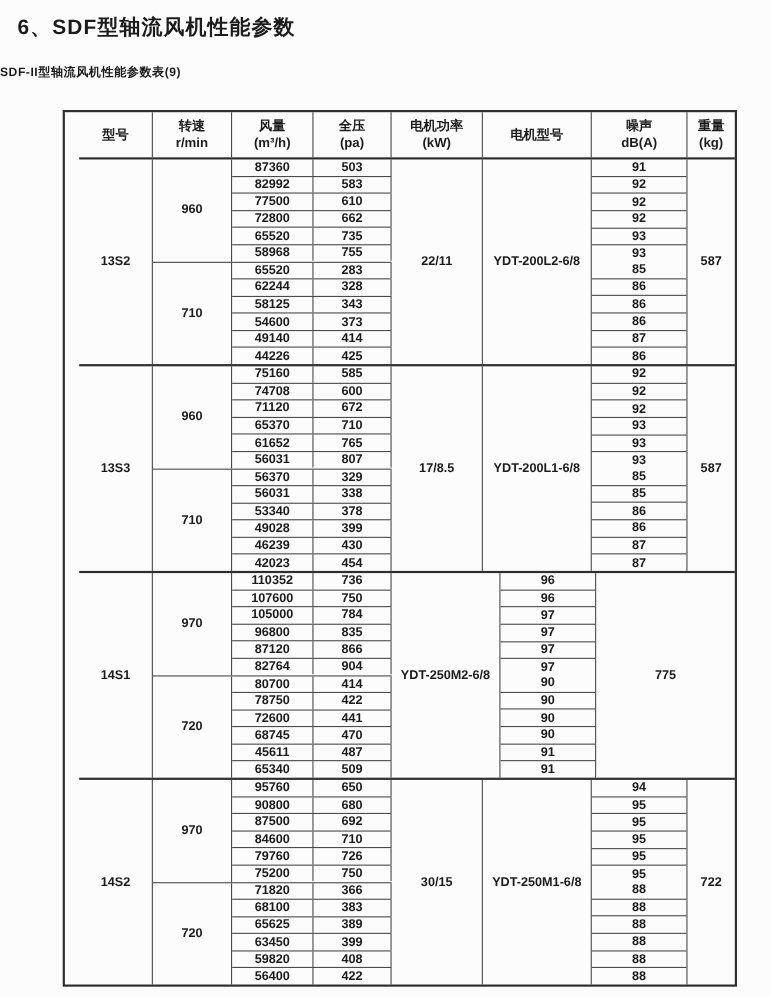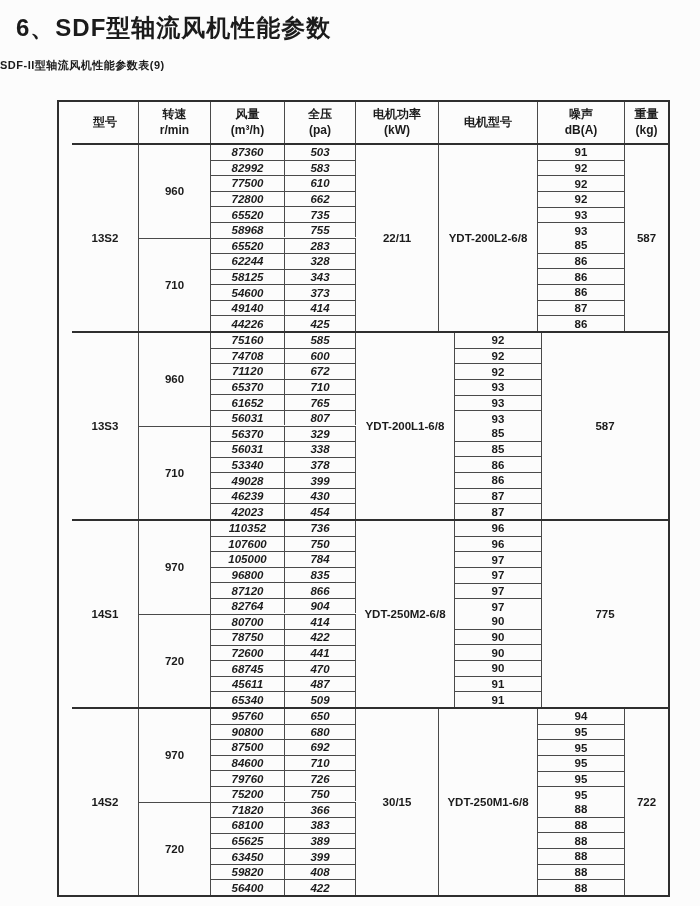--- a/index.html
+++ b/index.html
@@ -5,21 +5,21 @@
   * { box-sizing: border-box; margin: 0; padding: 0; }
   html, body { width: 700px; height: 906px; overflow: hidden; }
   body {
     background: var(--bg, #fcfcfc);
     font-family: "Liberation Sans", "DejaVu Sans", sans-serif;
     color: var(--ink, #1b1b1b);
     position: relative;
   }
   .heading {
     position: absolute; top: 12px; left: 16px;
-    font-size: 24px; font-weight: bold; letter-spacing: 1px;
+    font-size: 19px; font-weight: bold; letter-spacing: 1px;
   }
   .subtitle {
     position: absolute; top: 58px; left: 0; width: 100%;
     text-align: left; font-size: 11px; font-weight: bold; letter-spacing: 0.5px;
   }
   .fan-table {
     position: absolute; left: 57px; top: 100px;
     width: 613px; height: 797px;
     border: 2px solid var(--bh, #2f2f2f);
     display: flex; flex-direction: column;
@@ -43,21 +43,21 @@
 
   .section { display: flex; flex: 1; font-size: 11.5px; font-weight: bold; }
   .section.sb { border-bottom: 2px solid var(--bh, #2f2f2f); }
   .cell { display: flex; align-items: center; justify-content: center; }
   .w-model   { width: 67px; border-right: 1px solid var(--bl, #4a4a4a); }
   .mid       { width: 217px; display: flex; flex-direction: column; }
   .group     { flex: 1; display: flex; }
   .group.gb  { border-bottom: 1px solid var(--bl, #4a4a4a); }
   .w-speed   { width: 72px; border-right: 1px solid var(--bl, #4a4a4a); }
   .rows      { flex: 1; display: flex; flex-direction: column; }
-  .drow      { flex: 1; display: flex; font-style: italic; }
+  .drow      { flex: 1; display: flex; }
   .drow.bb   { border-bottom: 1px solid var(--bl, #4a4a4a); }
   .w-flow    { width: 74px; border-right: 1px solid var(--bl, #4a4a4a); }
   .w-pressure{ flex: 1; border-right: 1px solid var(--bl, #4a4a4a); }
   .w-power   { width: 83px; border-right: 1px solid var(--bl, #4a4a4a); }
   .w-motor   { width: 99px; border-right: 1px solid var(--bl, #4a4a4a); }
   .noise-col { width: 87px; display: flex; flex-direction: column; border-right: 1px solid var(--bl, #4a4a4a); }
   .ncell     { flex: 1; display: flex; align-items: center; justify-content: center; }
   .ncell.bb  { border-bottom: 1px solid var(--bl, #4a4a4a); }
   .w-weight  { flex: 1; }
 </style>
@@ -234,20 +234,21 @@
               <div class="cell w-flow">46239</div>
               <div class="cell w-pressure">430</div>
             </div>
             <div class="drow">
               <div class="cell w-flow">42023</div>
               <div class="cell w-pressure">454</div>
             </div>
           </div>
         </div>
       </div>
+      <div class="cell w-power">17/8.5</div>
       <div class="cell w-motor">YDT-200L1-6/8</div>
       <div class="noise-col">
         <div class="ncell bb">92</div>
         <div class="ncell bb">92</div>
         <div class="ncell bb">92</div>
         <div class="ncell bb">93</div>
         <div class="ncell bb">93</div>
         <div class="ncell">93</div>
         <div class="ncell bb">85</div>
         <div class="ncell bb">85</div>

